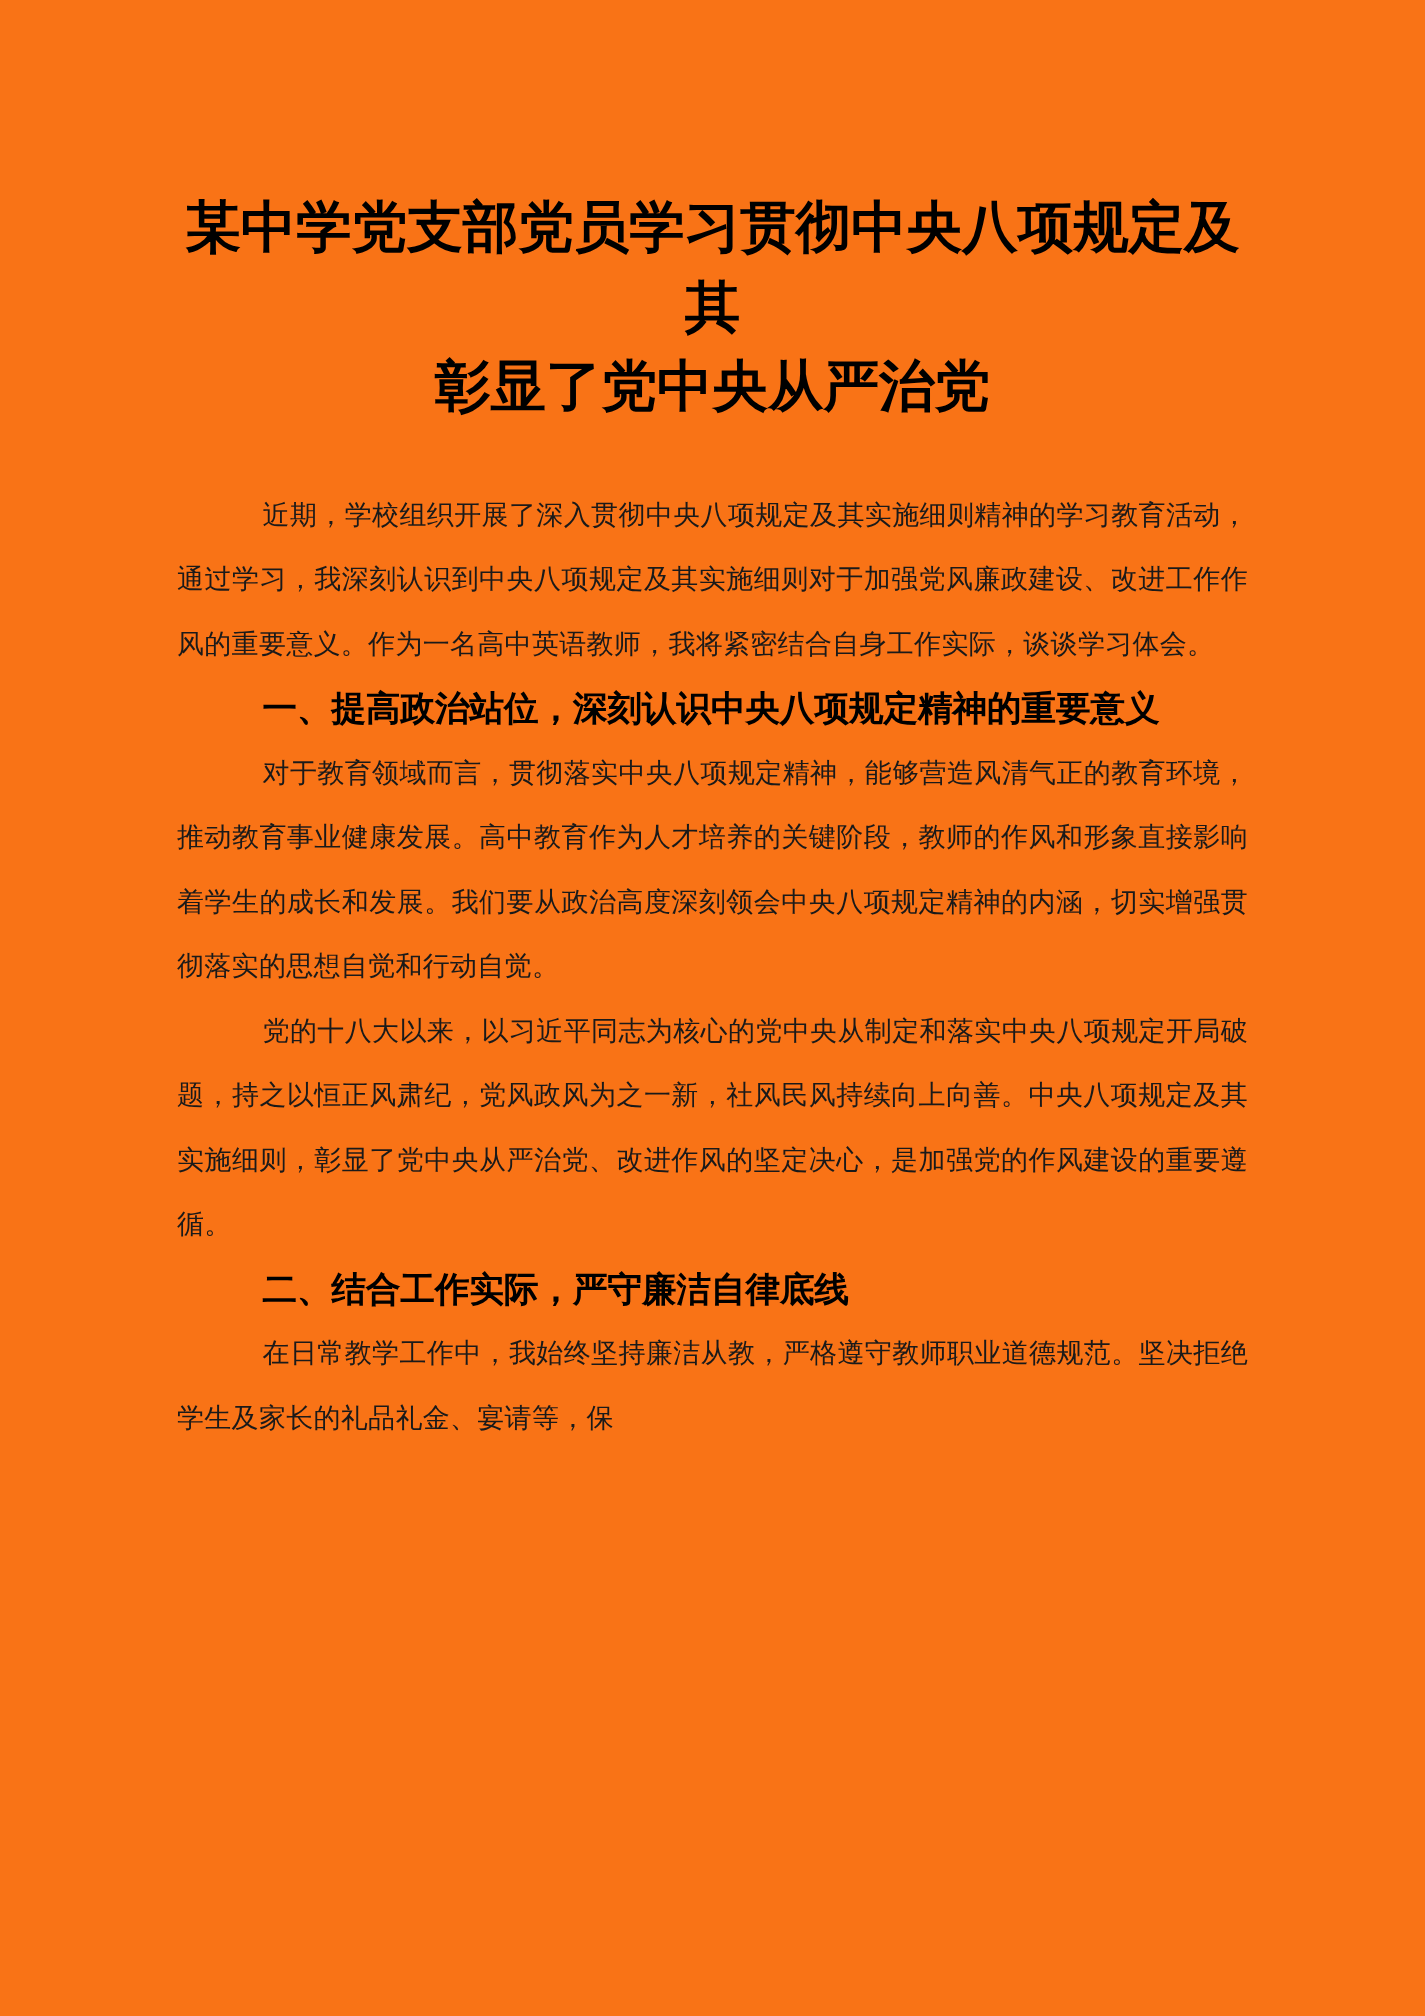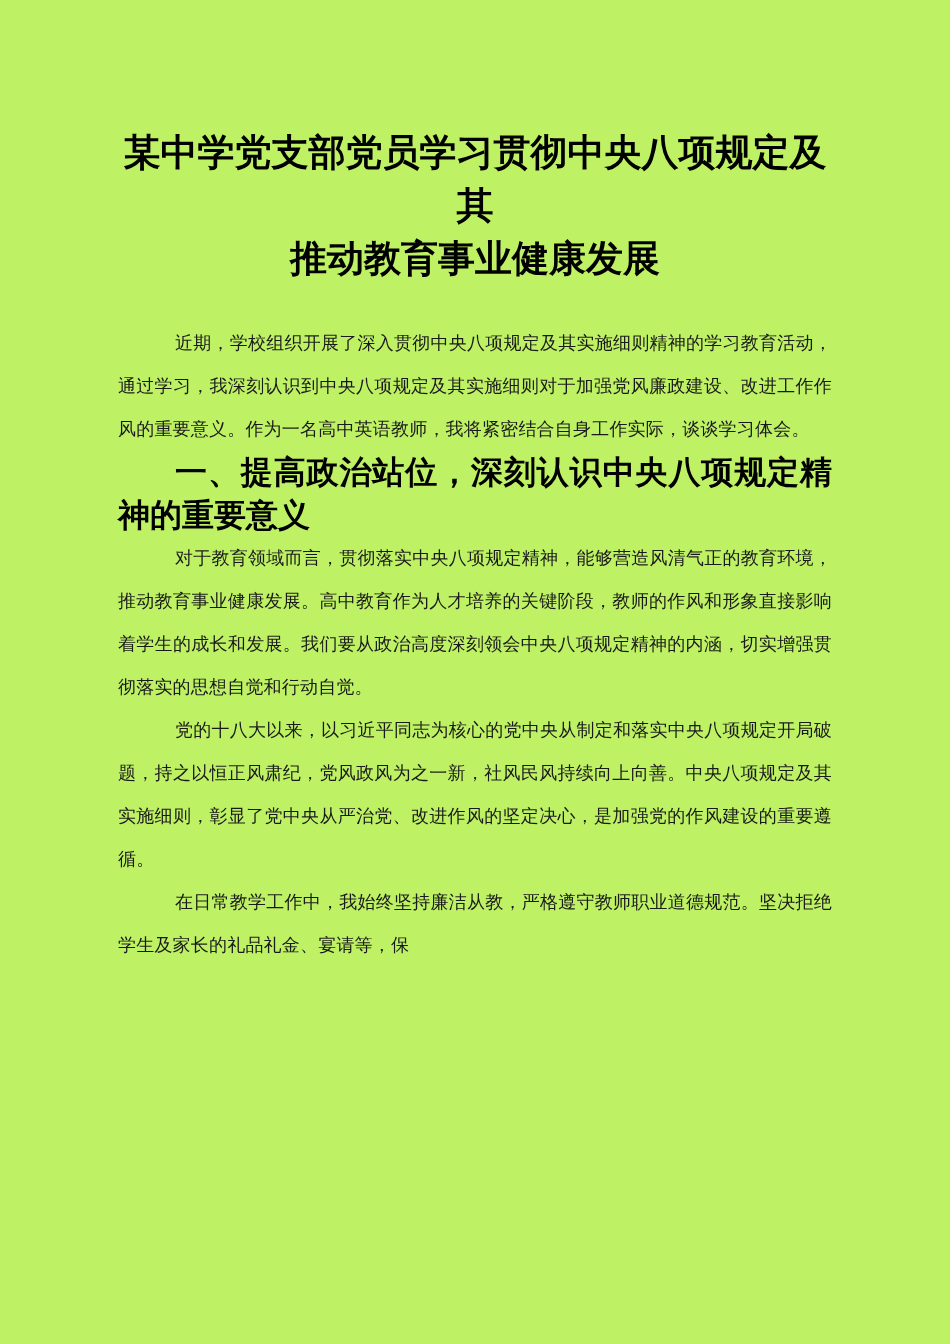--- a/index.html
+++ b/index.html
@@ -13,21 +13,21 @@
     overflow: hidden;
     font-family: "Liberation Serif", "DejaVu Serif", serif;
     color: #000000;
     -webkit-font-smoothing: antialiased;
   }
 
   .page {
     position: relative;
     width: 950px;
     height: 1344px;
-    background: #bef264;
+    background: #f97316;
     box-sizing: border-box;
   }
 
   .doc-body {
     position: absolute;
     left: 118px;
     top: 0;
     width: 714px;
   }
 
@@ -63,48 +63,49 @@
     word-break: break-all;
     color: #1a1a1a;
   }
 
   
   .heading {
     margin: 0;
     padding: 0;
     font-family: "Liberation Sans", "DejaVu Sans", sans-serif;
     font-weight: bold;
-    font-size: 32px;
+    font-size: 23px;
     line-height: 43px;
     text-align: justify;
     text-justify: inter-ideograph;
     text-indent: 57px;
     letter-spacing: 0px;
     word-break: break-all;
     color: #000000;
   }
 </style>
 </head>
 <body>
 
 <div class="page">
   <div class="doc-body">
 
     <h1 class="doc-title">
       <span>某中学党支部党员学习贯彻中央八项规定及其</span><br>
-      <span>推动教育事业健康发展</span>
+      <span>彰显了党中央从严治党</span>
     </h1>
 
     <div class="title-gap"></div>
 
     <p class="para">近期，学校组织开展了深入贯彻中央八项规定及其实施细则精神的学习教育活动，通过学习，我深刻认识到中央八项规定及其实施细则对于加强党风廉政建设、改进工作作风的重要意义。作为一名高中英语教师，我将紧密结合自身工作实际，谈谈学习体会。</p>
 
     <p class="heading">一、提高政治站位，深刻认识中央八项规定精神的重要意义</p>
 
     <p class="para">对于教育领域而言，贯彻落实中央八项规定精神，能够营造风清气正的教育环境，推动教育事业健康发展。高中教育作为人才培养的关键阶段，教师的作风和形象直接影响着学生的成长和发展。我们要从政治高度深刻领会中央八项规定精神的内涵，切实增强贯彻落实的思想自觉和行动自觉。</p>
 
     <p class="para">党的十八大以来，以习近平同志为核心的党中央从制定和落实中央八项规定开局破题，持之以恒正风肃纪，党风政风为之一新，社风民风持续向上向善。中央八项规定及其实施细则，彰显了党中央从严治党、改进作风的坚定决心，是加强党的作风建设的重要遵循。</p>
 
+    <p class="heading">二、结合工作实际，严守廉洁自律底线</p>
 
     <p class="para">在日常教学工作中，我始终坚持廉洁从教，严格遵守教师职业道德规范。坚决拒绝学生及家长的礼品礼金、宴请等，保</p>
 
   </div>
 </div>
 
 </body></html>

